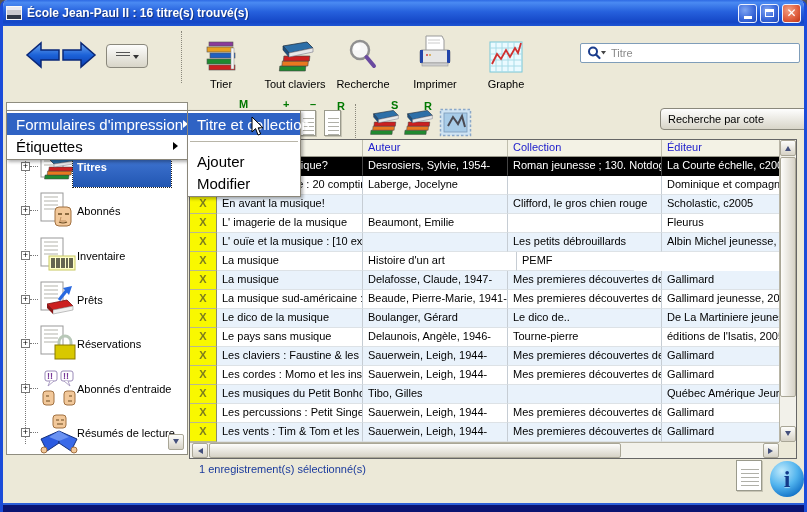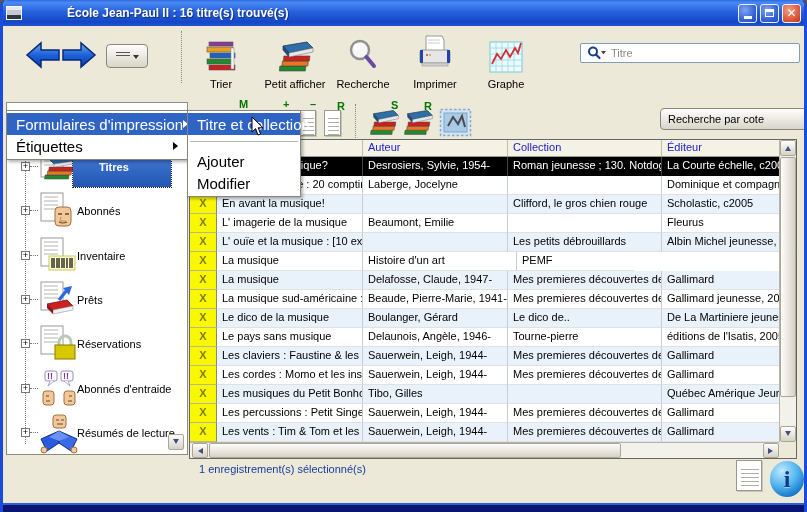--- a/index.html
+++ b/index.html
@@ -6,21 +6,21 @@
   .win, .win *{box-sizing:border-box;font-family:"Liberation Sans","DejaVu Sans",sans-serif;}
   .win{position:relative;width:807px;height:512px;overflow:hidden;background:#ece9d8;
        border-left:3px solid #1b4cd9;border-right:3px solid #1b4cd9;border-radius:7px 7px 0 0;}
   
   .titlebar{position:absolute;left:-3px;top:0;width:807px;height:26px;border-radius:7px 7px 0 0;
     background:linear-gradient(180deg,#2e6ae4 0%,#4a8af2 10%,#2661dd 45%,#1446c6 85%,#1e55d4 100%);
     display:flex;align-items:center;padding:0 6px;}
   .title-icon{width:16px;height:14px;margin-right:5px;background:#c8c8d0;border:1px solid #f8f8f8;
     box-shadow:inset 0 -4px 0 #303848, inset 0 3px 0 #e8e8f0;}
   .title-text{color:#fff;font-size:12px;font-weight:bold;text-shadow:1px 1px 1px #10307a;flex:1;
-    white-space:nowrap;overflow:hidden;margin-left:40px;}
+    white-space:nowrap;overflow:hidden;}
   .tb-btn{width:19px;height:19px;margin-left:3px;border-radius:3px;border:1px solid #eef2ff;
     display:flex;align-items:center;justify-content:center;position:relative;
     background:radial-gradient(circle at 35% 30%,#7ea5f2,#3765d8 60%,#1e48b8);}
   .tb-btn.close{background:radial-gradient(circle at 35% 30%,#f2a084,#e06040 55%,#c03415);}
   .g-min{width:8px;height:3px;background:#fff;margin-top:9px;}
   .g-max{width:9px;height:8px;border:1px solid #fff;border-top:3px solid #fff;}
   .g-close{color:#fff;font-size:12px;font-weight:bold;line-height:1;}
   
   .nav-arrow{position:absolute;top:40px;}
   .menu-btn{position:absolute;left:103px;top:44px;width:42px;height:24px;border:1px solid #8a887c;border-radius:4px;
@@ -53,21 +53,21 @@
   .sidebar{position:absolute;left:3px;top:102px;width:182px;height:353px;background:#fff;
     border:1px solid #8f8d80;overflow:hidden;}
   .treeline{position:absolute;left:18px;top:8px;bottom:10px;border-left:1px dotted #777;}
   .side-item{position:absolute;left:0;width:180px;height:44px;display:flex;align-items:center;}
   .plusbox{position:absolute;left:14px;width:9px;height:9px;background:#fff;border:1px solid #777;
     font-size:9px;line-height:7px;text-align:center;color:#000;}
   .plusbox::before{content:"+";}
   .hconn{position:absolute;left:23px;width:8px;border-top:1px dotted #777;}
   .icon-slot{position:absolute;left:30px;top:2px;width:40px;height:40px;}
   .side-label{position:absolute;left:70px;font-size:11px;color:#000;white-space:nowrap;}
-  .side-item.selected .side-label{left:66px;width:98px;height:40px;display:flex;align-items:center;padding-left:26px;
+  .side-item.selected .side-label{left:66px;width:98px;height:40px;display:flex;align-items:center;padding-left:4px;
     background:linear-gradient(180deg,#4a80dd,#2256b2);color:#fff;font-weight:bold;outline:1px dotted #222;text-align:center;}
   .side-scroll{position:absolute;right:3px;bottom:4px;width:16px;height:16px;}
   
   .tablewrap{position:absolute;left:186px;top:139px;width:608px;height:320px;background:#fff;border:1px solid #666;}
   .thead{display:flex;height:17px;background:#f3f2e5;border-bottom:1px solid #9a9a8c;}
   .th{font-size:11px;color:#2121cc;padding:1px 0 0 5px;border-right:1px solid #c0bfae;white-space:nowrap;overflow:hidden;}
   .trow{display:flex;height:19px;}
   .trow.w{background:#fff;}
   .trow.b{background:#e9f2fb;}
   .trow.sel{background:#000;color:#fff;}
@@ -179,21 +179,21 @@
     <div class="ticon">
         <svg width="40" height="40" viewBox="0 0 40 40">
       <rect x="8" y="30" width="26" height="5" fill="#1f8a30" stroke="#444" stroke-width=".6" transform="skewX(-6)"></rect>
       <rect x="10" y="25" width="26" height="5" fill="#e87820" stroke="#444" stroke-width=".6" transform="skewX(-6)"></rect>
       <rect x="11" y="20" width="26" height="5" fill="#cc2020" stroke="#444" stroke-width=".6" transform="skewX(-6)"></rect>
       <polygon points="8,10 32,6 38,12 14,17" fill="#2d6fa8" stroke="#234" stroke-width=".8"></polygon>
       <polygon points="8,10 14,17 14,21 8,14" fill="#1a4e80" stroke="#234" stroke-width=".6"></polygon>
       <polygon points="14,17 38,12 38,16 14,21" fill="#e8e8e8" stroke="#778" stroke-width=".6"></polygon>
     </svg>
       </div>
-    <div class="tlabel">Petit afficher</div>
+    <div class="tlabel">Tout claviers</div>
   </div>
 
   <div class="tool" style="left:329px;width:62px">
     <div class="ticon">
         <svg width="34" height="38" viewBox="0 0 34 38">
       <circle cx="14" cy="12" r="9" fill="#f6f6f6" stroke="#909090" stroke-width="2.5"></circle>
       <circle cx="11" cy="9" r="3.5" fill="#ffffff" opacity=".9"></circle>
       <line x1="20.5" y1="19" x2="28" y2="28" stroke="#6a4aa0" stroke-width="4" stroke-linecap="round"></line>
     </svg>
       </div>

